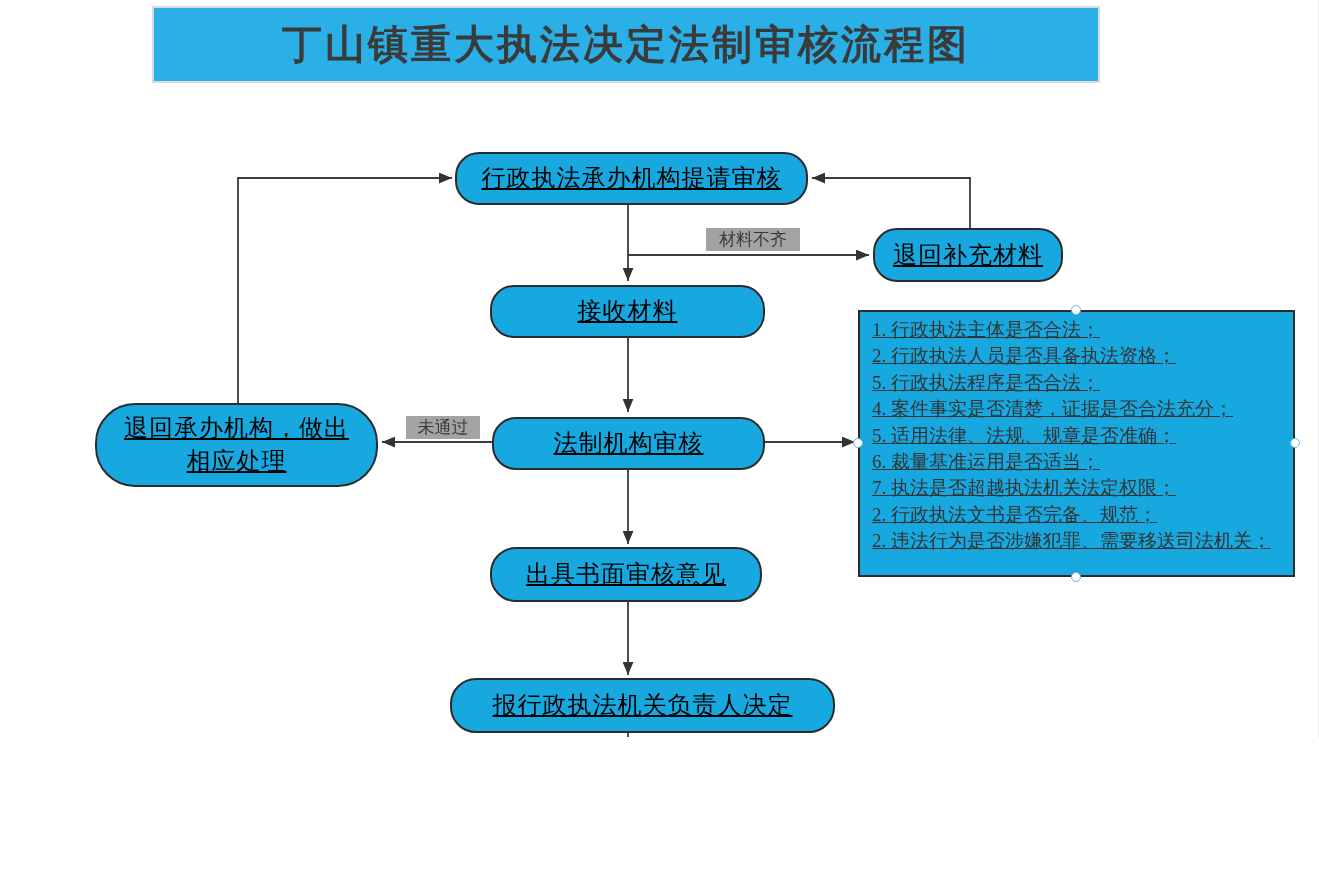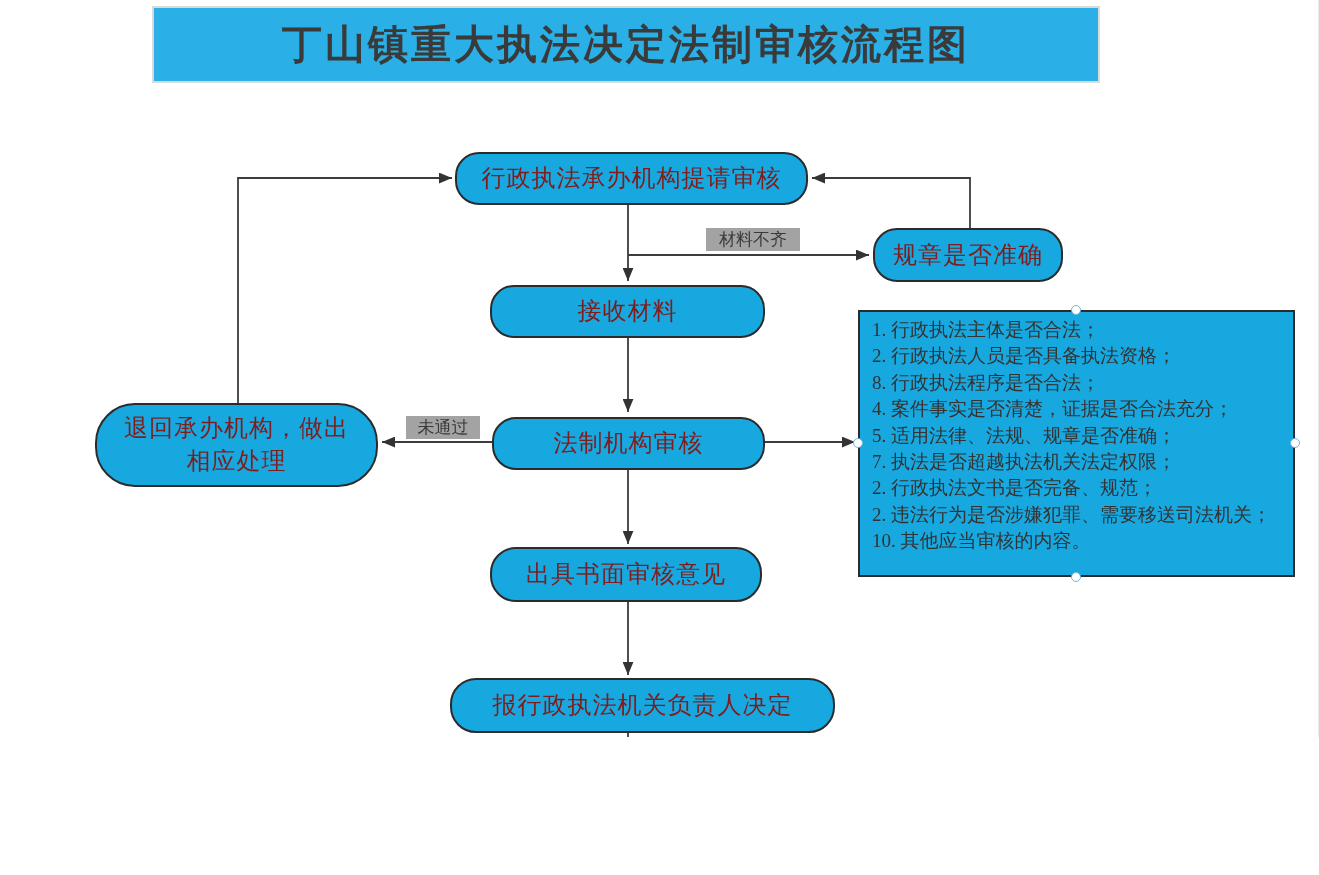--- a/index.html
+++ b/index.html
@@ -13,33 +13,33 @@
     background:#2aafe6;border:2px solid #dadada;box-sizing:border-box;
     display:flex;align-items:center;justify-content:center;
   }
   .banner .title{
     font-size:40px;font-weight:700;letter-spacing:3px;color:#3a3a3a;white-space:nowrap;
   }
   
   .node{
     position:absolute;background:#18a8e0;border:2px solid #2b2b2b;box-sizing:border-box;
     display:flex;align-items:center;justify-content:center;text-align:center;
-    font-size:24px;color:#7f1d1d;letter-spacing:1px;line-height:33px;white-space:nowrap;
+    font-size:24px;color:#000000;letter-spacing:1px;line-height:33px;white-space:nowrap;text-decoration:underline;
   }
   .r24{border-radius:24px;}
   .r26{border-radius:26px;}
   .r40{border-radius:40px;}
   .node .multi{white-space:normal;}
   
   .review-box{
     position:absolute;left:858px;top:310px;width:437px;height:267px;
     background:#18a8e0;border:2px solid #2b2b2b;box-sizing:border-box;
     padding:5px 6px 0 12px;font-size:19px;line-height:26.4px;color:#333;
   }
-  .review-box .pt{white-space:nowrap;}
+  .review-box .pt{white-space:nowrap;text-decoration:underline;}
   
   .handle{
     position:absolute;width:10px;height:10px;border-radius:50%;
     background:#ffffff;border:1.5px solid #74b3dd;box-sizing:border-box;z-index:5;
   }
   
   .edge-label{
     position:absolute;font-size:17px;color:#3a3a3a;text-align:center;white-space:nowrap;
     background:#a3a3a3;padding:0 2px;
   }
@@ -83,21 +83,21 @@
 
   <div class="banner">
     <span class="title">丁山镇重大执法决定法制审核流程图</span>
   </div>
 
   <div class="node r24" style="left:455px;top:152px;width:353px;height:53px;">
     <span>行政执法承办机构提请审核</span>
   </div>
 
   <div class="node r24" style="left:873px;top:228px;width:190px;height:54px;">
-    <span>规章是否准确</span>
+    <span>退回补充材料</span>
   </div>
 
   <div class="node r24" style="left:490px;top:285px;width:275px;height:53px;">
     <span>接收材料</span>
   </div>
 
   <div class="node r24" style="left:492px;top:417px;width:273px;height:53px;">
     <span>法制机构审核</span>
   </div>
 
@@ -116,27 +116,27 @@
     <span>报行政执法机关负责人决定</span>
   </div>
 
   <div class="node r26" style="left:488px;top:810px;width:279px;height:56px;">
     <span>立卷归档　后续监督</span>
   </div>
 
   <div class="review-box">
     <div class="pt">1. 行政执法主体是否合法；</div>
     <div class="pt">2. 行政执法人员是否具备执法资格；</div>
-    <div class="pt">8. 行政执法程序是否合法；</div>
+    <div class="pt">5. 行政执法程序是否合法；</div>
     <div class="pt">4. 案件事实是否清楚，证据是否合法充分；</div>
     <div class="pt">5. 适用法律、法规、规章是否准确；</div>
+    <div class="pt">6. 裁量基准运用是否适当；</div>
     <div class="pt">7. 执法是否超越执法机关法定权限；</div>
     <div class="pt">2. 行政执法文书是否完备、规范；</div>
     <div class="pt">2. 违法行为是否涉嫌犯罪、需要移送司法机关；</div>
-    <div class="pt">10. 其他应当审核的内容。</div>
   </div>
 
   <div class="handle" style="left:1071px;top:305px;"></div>
   <div class="handle" style="left:1071px;top:572px;"></div>
   <div class="handle" style="left:853px;top:438px;"></div>
   <div class="handle" style="left:1290px;top:438px;"></div>
 
   <div class="edge-label" style="left:706px;top:228px;width:90px;">材料不齐</div>
   <div class="edge-label" style="left:406px;top:416px;width:70px;">未通过</div>
 

